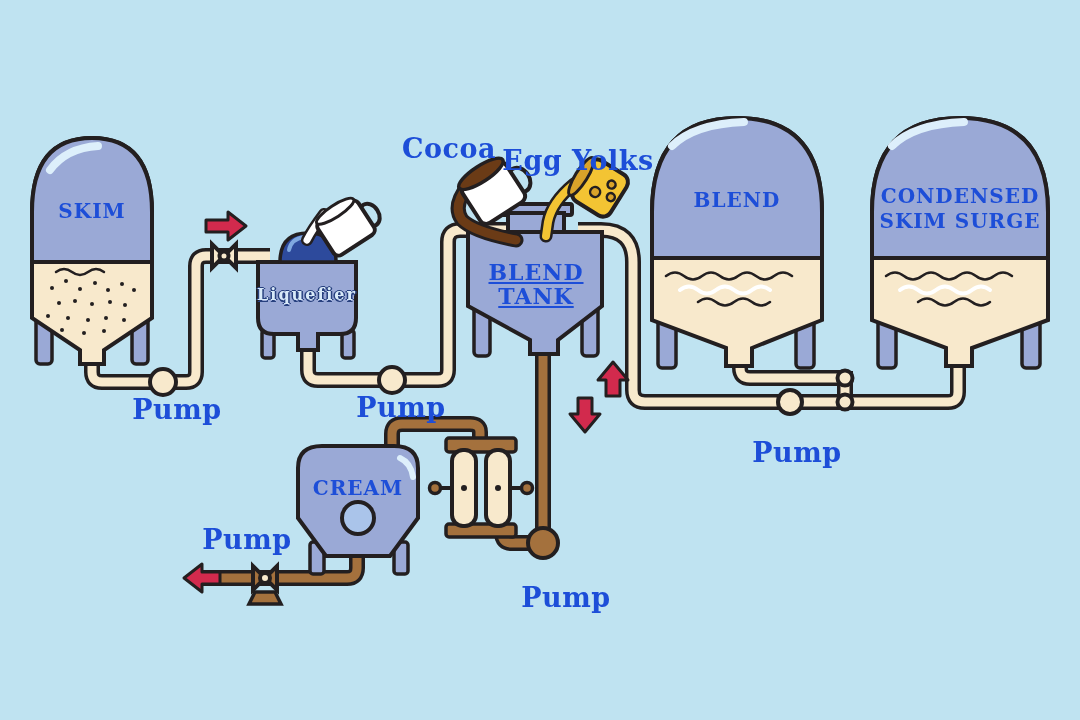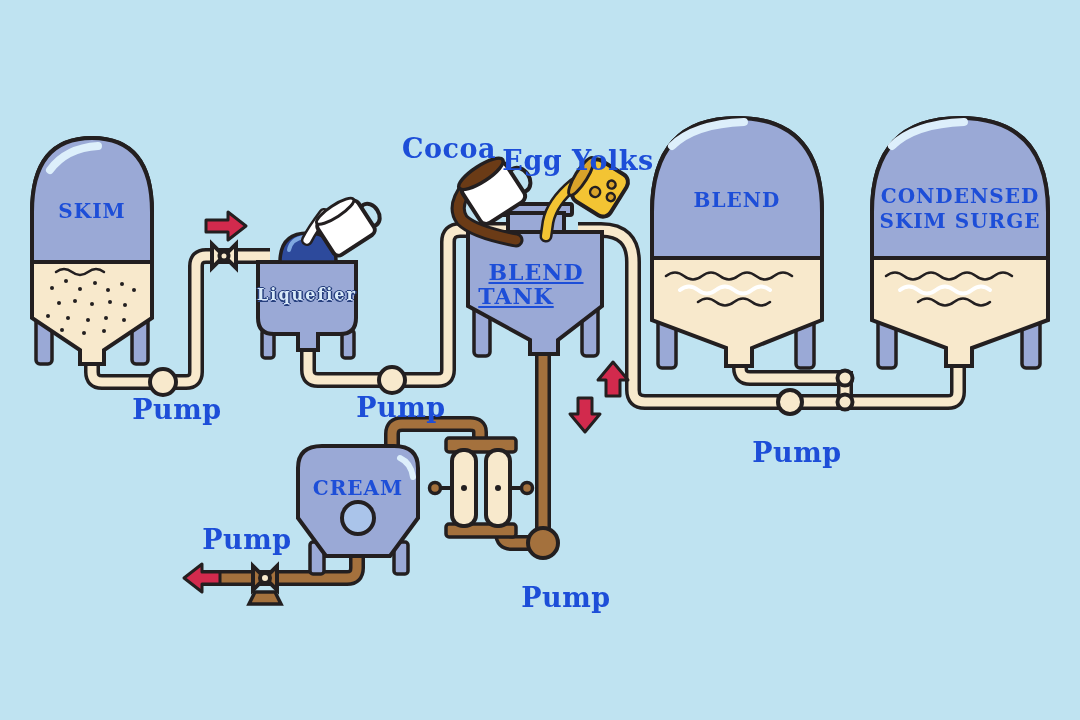--- a/index.html
+++ b/index.html
@@ -236,21 +236,21 @@
       <polygon class="arrow" points="606,396 620,396 620,380 628,380 613,362 598,380 606,380"></polygon>
       <polygon class="arrow" points="220,572 202,572 202,564 184,578 202,592 202,584 220,584"></polygon>
     </g>
   </svg>
 
   <div class="lbl lbl-tank" style="left:92px;top:211px">SKIM</div>
   <div class="lbl lbl-liq" style="left:307px;top:295px">Liquefier</div>
   <div class="lbl lbl-big" style="left:449px;top:148px">Cocoa</div>
   <div class="lbl lbl-big" style="left:578px;top:160px">Egg Yolks</div>
   <div class="lbl lbl-blend" style="left:536px;top:272px">BLEND</div>
-  <div class="lbl lbl-blend" style="left:516px;top:296px">TANK</div>
+  <div class="lbl lbl-blend" style="left:536px;top:296px">TANK</div>
   <div class="lbl lbl-tank" style="left:737px;top:200px">BLEND</div>
   <div class="lbl lbl-tank" style="left:960px;top:196px">CONDENSED</div>
   <div class="lbl lbl-tank" style="left:960px;top:221px">SKIM SURGE</div>
   <div class="lbl lbl-tank" style="left:358px;top:488px">CREAM</div>
   <div class="lbl lbl-big" style="left:177px;top:409px">Pump</div>
   <div class="lbl lbl-big" style="left:401px;top:407px">Pump</div>
   <div class="lbl lbl-big" style="left:566px;top:597px">Pump</div>
   <div class="lbl lbl-big" style="left:247px;top:539px">Pump</div>
   <div class="lbl lbl-big" style="left:797px;top:452px">Pump</div>
 </div>

